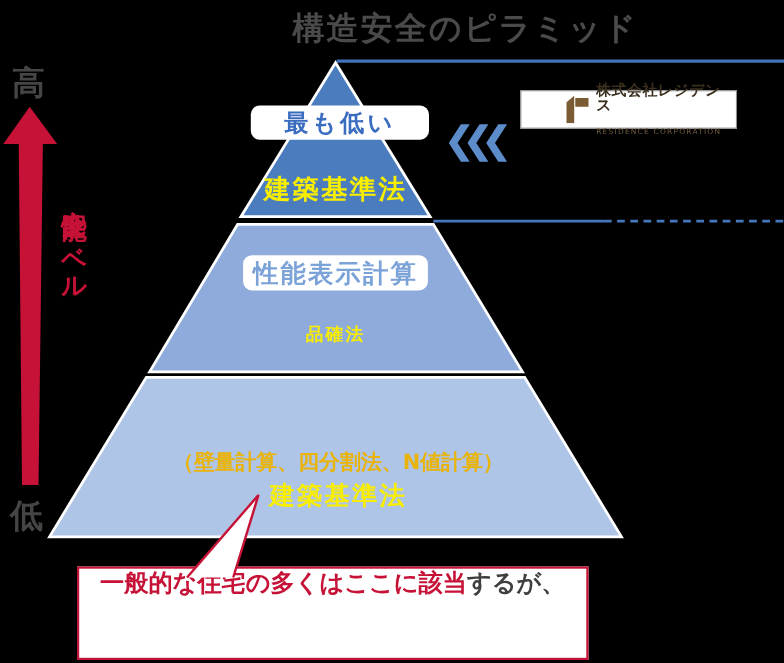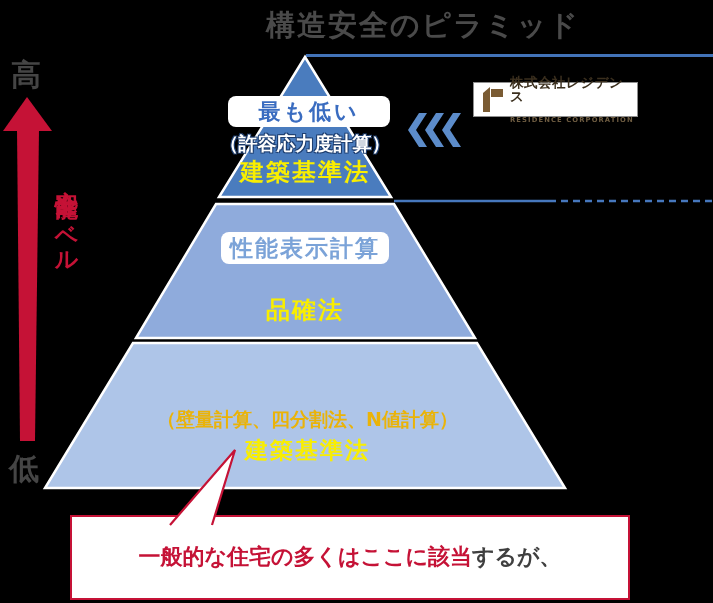--- a/index.html
+++ b/index.html
@@ -17,38 +17,38 @@
   
   .tierbox{background:#fff;border-radius:8px;display:flex;align-items:center;justify-content:center;
     font-weight:700;z-index:2;}
   .t1-box{left:228px;top:96px;width:162px;height:31px;color:#3a6cc0;font-size:22px;letter-spacing:3px;}
   .t2-box{left:221px;top:232px;width:168px;height:32px;color:#7ba3d8;font-size:23px;letter-spacing:2px;}
   .t3-box{left:229px;top:364px;width:156px;height:32px;color:#8badde;font-size:23px;letter-spacing:2px;}
   .t1-sub{left:185px;top:131px;width:240px;font-size:19px;font-weight:700;color:#fff;
     text-shadow:-1px -1px 0 #1e3e6f,1px -1px 0 #1e3e6f,-1px 1px 0 #1e3e6f,1px 1px 0 #1e3e6f;}
   .t1-law{left:190px;top:156px;width:230px;font-size:24px;font-weight:700;color:#f9ee00;letter-spacing:2px;}
   .t2-sub{left:210px;top:271px;width:190px;font-size:20px;font-weight:700;color:#3b3b3b;}
-  .t2-law{left:210px;top:294px;width:190px;font-size:24px;font-weight:700;color:#f9ee00;letter-spacing:2px;}
+  .t2-law{left:210px;top:294px;width:190px;font-size:16px;font-weight:700;color:#f9ee00;letter-spacing:2px;}
   .t3-sub{left:140px;top:407px;width:335px;font-size:19px;font-weight:700;color:#eab308;}
   .t3-law{left:180px;top:435px;width:255px;font-size:23px;font-weight:700;color:#f9ee00;letter-spacing:2px;}
   
   .high{left:11px;top:55px;font-size:30px;font-weight:700;color:#454545;z-index:2;}
   .low{left:9px;top:449px;font-size:30px;font-weight:700;color:#454545;z-index:2;}
   .v-label{left:52px;top:172px;writing-mode:vertical-rl;text-orientation:upright;
     font-size:23px;font-weight:700;color:#c51236;letter-spacing:2px;z-index:2;}
   
   .logo-box{left:473px;top:82px;width:163px;height:33px;background:#fff;border:1px solid #8f8f8f;
-    display:flex;align-items:center;z-index:2;}
+    display:flex;align-items:center;z-index:2;padding-left:32px;}
   .logo-mark{margin-left:7px;flex:0 0 auto;}
   .logo-text{margin-left:6px;display:flex;flex-direction:column;line-height:1.05;}
   .logo-company{font-size:13.5px;font-weight:700;color:#3b2f1e;letter-spacing:0.5px;}
-  .logo-sub{font-size:6.8px;color:#6e5c41;letter-spacing:1.1px;margin-top:13px;font-weight:bold;}
+  .logo-sub{font-size:6.8px;color:#6e5c41;letter-spacing:1.1px;margin-top:13px;}
   
-  .callout{left:70px;top:515px;width:560px;height:85px;background:#fff;border:2px solid #c51236;
-    box-sizing:border-box;z-index:3;display:flex;flex-direction:column;justify-content:center;
+  .callout{left:70px;top:515px;width:465px;height:85px;background:#fff;border:2px solid #c51236;
+    box-sizing:border-box;z-index:3;display:flex;flex-direction:column;justify-content:space-between;
     text-align:center;font-size:22px;font-weight:700;line-height:1.3;}
   .red{color:#c51236;}
   .dark{color:#3f3f3f;}
   .tail-svg{left:150px;top:440px;z-index:4;}
 </style>
 </head>
 <body>
 
 <div class="stage">
 
@@ -75,21 +75,20 @@
 
   <div class="abs title">構造安全のピラミッド</div>
 
   <div class="abs high">高</div>
   <div class="abs v-label">安全性能レベル</div>
   <div class="abs low">低</div>
 
   <div class="abs tierbox t1-box">
     <span>最も低い</span>
   </div>
-  <div class="abs txt t1-sub">（許容応力度計算）</div>
   <div class="abs txt t1-law">建築基準法</div>
 
   <div class="abs tierbox t2-box">
     <span>性能表示計算</span>
   </div>
   <div class="abs txt t2-law">品確法</div>
 
   <div class="abs txt t3-sub">（壁量計算、四分割法、N値計算）</div>
   <div class="abs txt t3-law">建築基準法</div>
 

